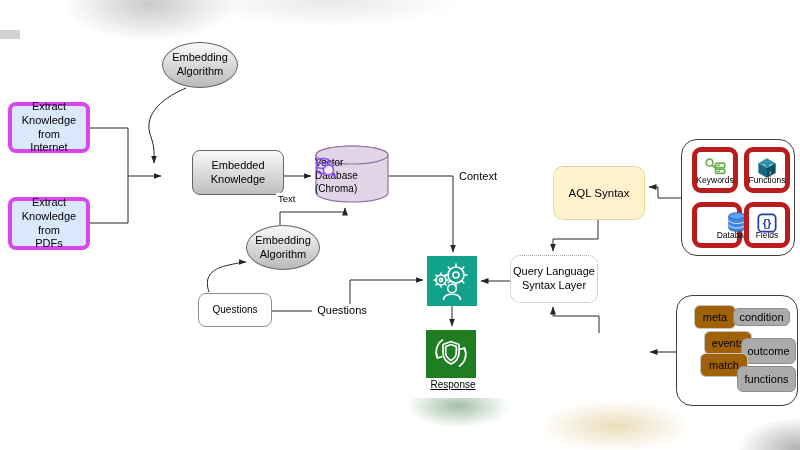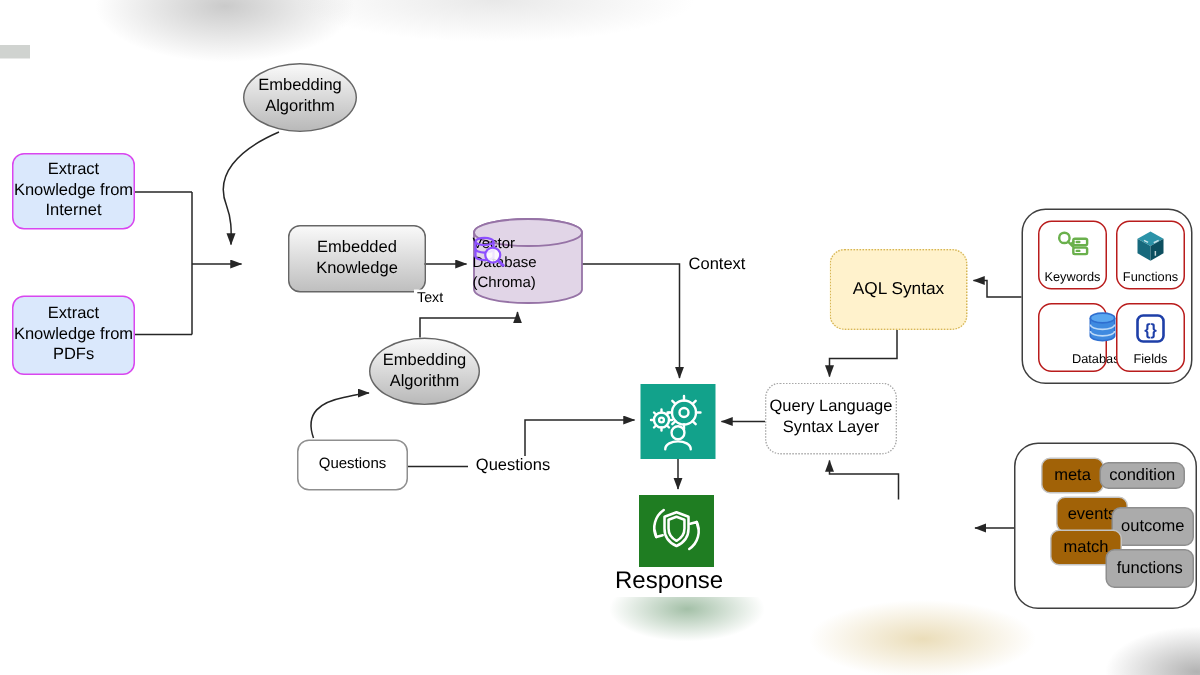--- a/index.html
+++ b/index.html
@@ -11,28 +11,28 @@
       radial-gradient(ellipse 190px 40px at 330px 0px, rgba(190,190,190,.35), rgba(190,190,190,0) 70%);}
   .bg-corner{position:absolute;left:0;top:30px;width:20px;height:9px;background:rgba(120,130,120,.35);}
   .bg-bottom{position:absolute;left:0;top:398px;width:800px;height:52px;pointer-events:none;
     background:
       radial-gradient(ellipse 72px 30px at 458px 8px,  rgba(88,140,95,.55),  rgba(88,140,95,0) 72%),
       radial-gradient(ellipse 105px 36px at 615px 28px, rgba(224,203,148,.65), rgba(224,203,148,0) 72%),
       radial-gradient(ellipse 85px 42px at 798px 50px, rgba(115,115,115,.55), rgba(115,115,115,0) 72%);}
   svg.wires{position:absolute;left:0;top:0;z-index:2;}
   .node{position:absolute;display:flex;align-items:center;justify-content:center;text-align:center;
         white-space:pre-line;line-height:1.25;z-index:3;box-sizing:border-box;}
-  .blue{background:#dae8fc;border:1px solid #d946ef;border-radius:8px;font-size:11px;}
+  .blue{background:#dae8fc;border:4px solid #d946ef;border-radius:8px;font-size:11px;}
   .graybox{background:linear-gradient(#f9f9f9,#bfbfbf);border:1px solid #666;border-radius:8px;font-size:11px;margin-left:24px;}
   .ellipse{background:linear-gradient(#f9f9f9,#b9b9b9);border:1px solid #666;border-radius:50%;font-size:11px;}
   .plain{background:#fff;border:1px solid #8f8f8f;border-radius:8px;font-size:10px;}
   .dotted{background:#fff;border:1px dotted #a8a8a8;border-radius:10px;font-size:11px;}
   .note{background:#fff2cc;border:1.5px dotted #d6b656;border-radius:10px;font-size:11.5px;}
   .container-box{position:absolute;background:#fff;border:1.5px solid #3f3f3f;border-radius:16px;z-index:3;box-sizing:border-box;}
-  .card{position:absolute;width:46px;height:46px;background:#fff;border:1px solid #b91c1c;border-radius:9px;
+  .card{position:absolute;width:46px;height:46px;background:#fff;border:5px solid #b91c1c;border-radius:9px;
         display:flex;flex-direction:column;align-items:center;justify-content:flex-end;z-index:4;box-sizing:border-box;}
   .card svg{position:absolute;top:3px;}
   .card .card-label{font-size:8.5px;padding-bottom:3px;}
   .tag{position:absolute;display:flex;align-items:center;justify-content:center;border-radius:6px;
        font-size:11px;z-index:4;box-sizing:border-box;}
   .tag-light{background:#a16207;border:1px solid #c4c4c4;}
   .tag-dark{background:#ababab;border:1px solid #8e8e8e;}
   .edge-label{position:absolute;background:#fff;padding:0 2px;z-index:4;text-align:center;}
   .cyl{position:absolute;left:315px;top:145px;width:74px;height:58px;z-index:3;}
   .cyl-text{position:absolute;left:0;top:11px;width:74px;font-size:10px;line-height:1.32;white-space:pre-line;}
@@ -132,21 +132,21 @@
       <g stroke="#fff" stroke-width="1.7" fill="none" stroke-linecap="round" stroke-linejoin="round">
         <path d="M25,11.5 L33,14.5 V22.5 C33,28.5 29.5,32 25,34 C20.5,32 17,28.5 17,22.5 V14.5 Z"></path>
         <path d="M25,14.5 L30.3,16.5 V22.3 C30.3,26.3 28,28.9 25,30.5 C22,28.9 19.7,26.3 19.7,22.3 V16.5 Z"></path>
         <path d="M33.5,36 A14.5,14.5 0 0 0 38.5,18"></path>
         <path d="M38.5,18 L39.5,22.3 M38.5,18 L34.2,19.2"></path>
         <path d="M16.5,10 A14.5,14.5 0 0 0 11.5,28"></path>
         <path d="M11.5,28 L10.5,23.7 M11.5,28 L15.8,26.8"></path>
       </g>
     </svg>
   </div>
-  <div class="edge-label" style="left:408px;top:379px;width:60px;font-size:16px;background:transparent;">Response</div>
+  <div class="edge-label" style="left:421px;top:379px;width:60px;font-size:10px;background:transparent;text-decoration:underline;">Response</div>
 
   <div class="node dotted" style="left:510px;top:255px;width:88px;height:48px;">Query Language
 Syntax Layer</div>
   <div class="node note" style="left:553px;top:166px;width:92px;height:54px;">AQL Syntax</div>
 
   <div class="container-box" style="left:681px;top:139px;width:114px;height:117px;"></div>
 
   <div class="card" style="left:692px;top:147px;">
     <svg width="26" height="26" viewBox="0 0 24 24">
       <g stroke="#6ab04c" stroke-width="1.5" fill="none" stroke-linecap="round">

